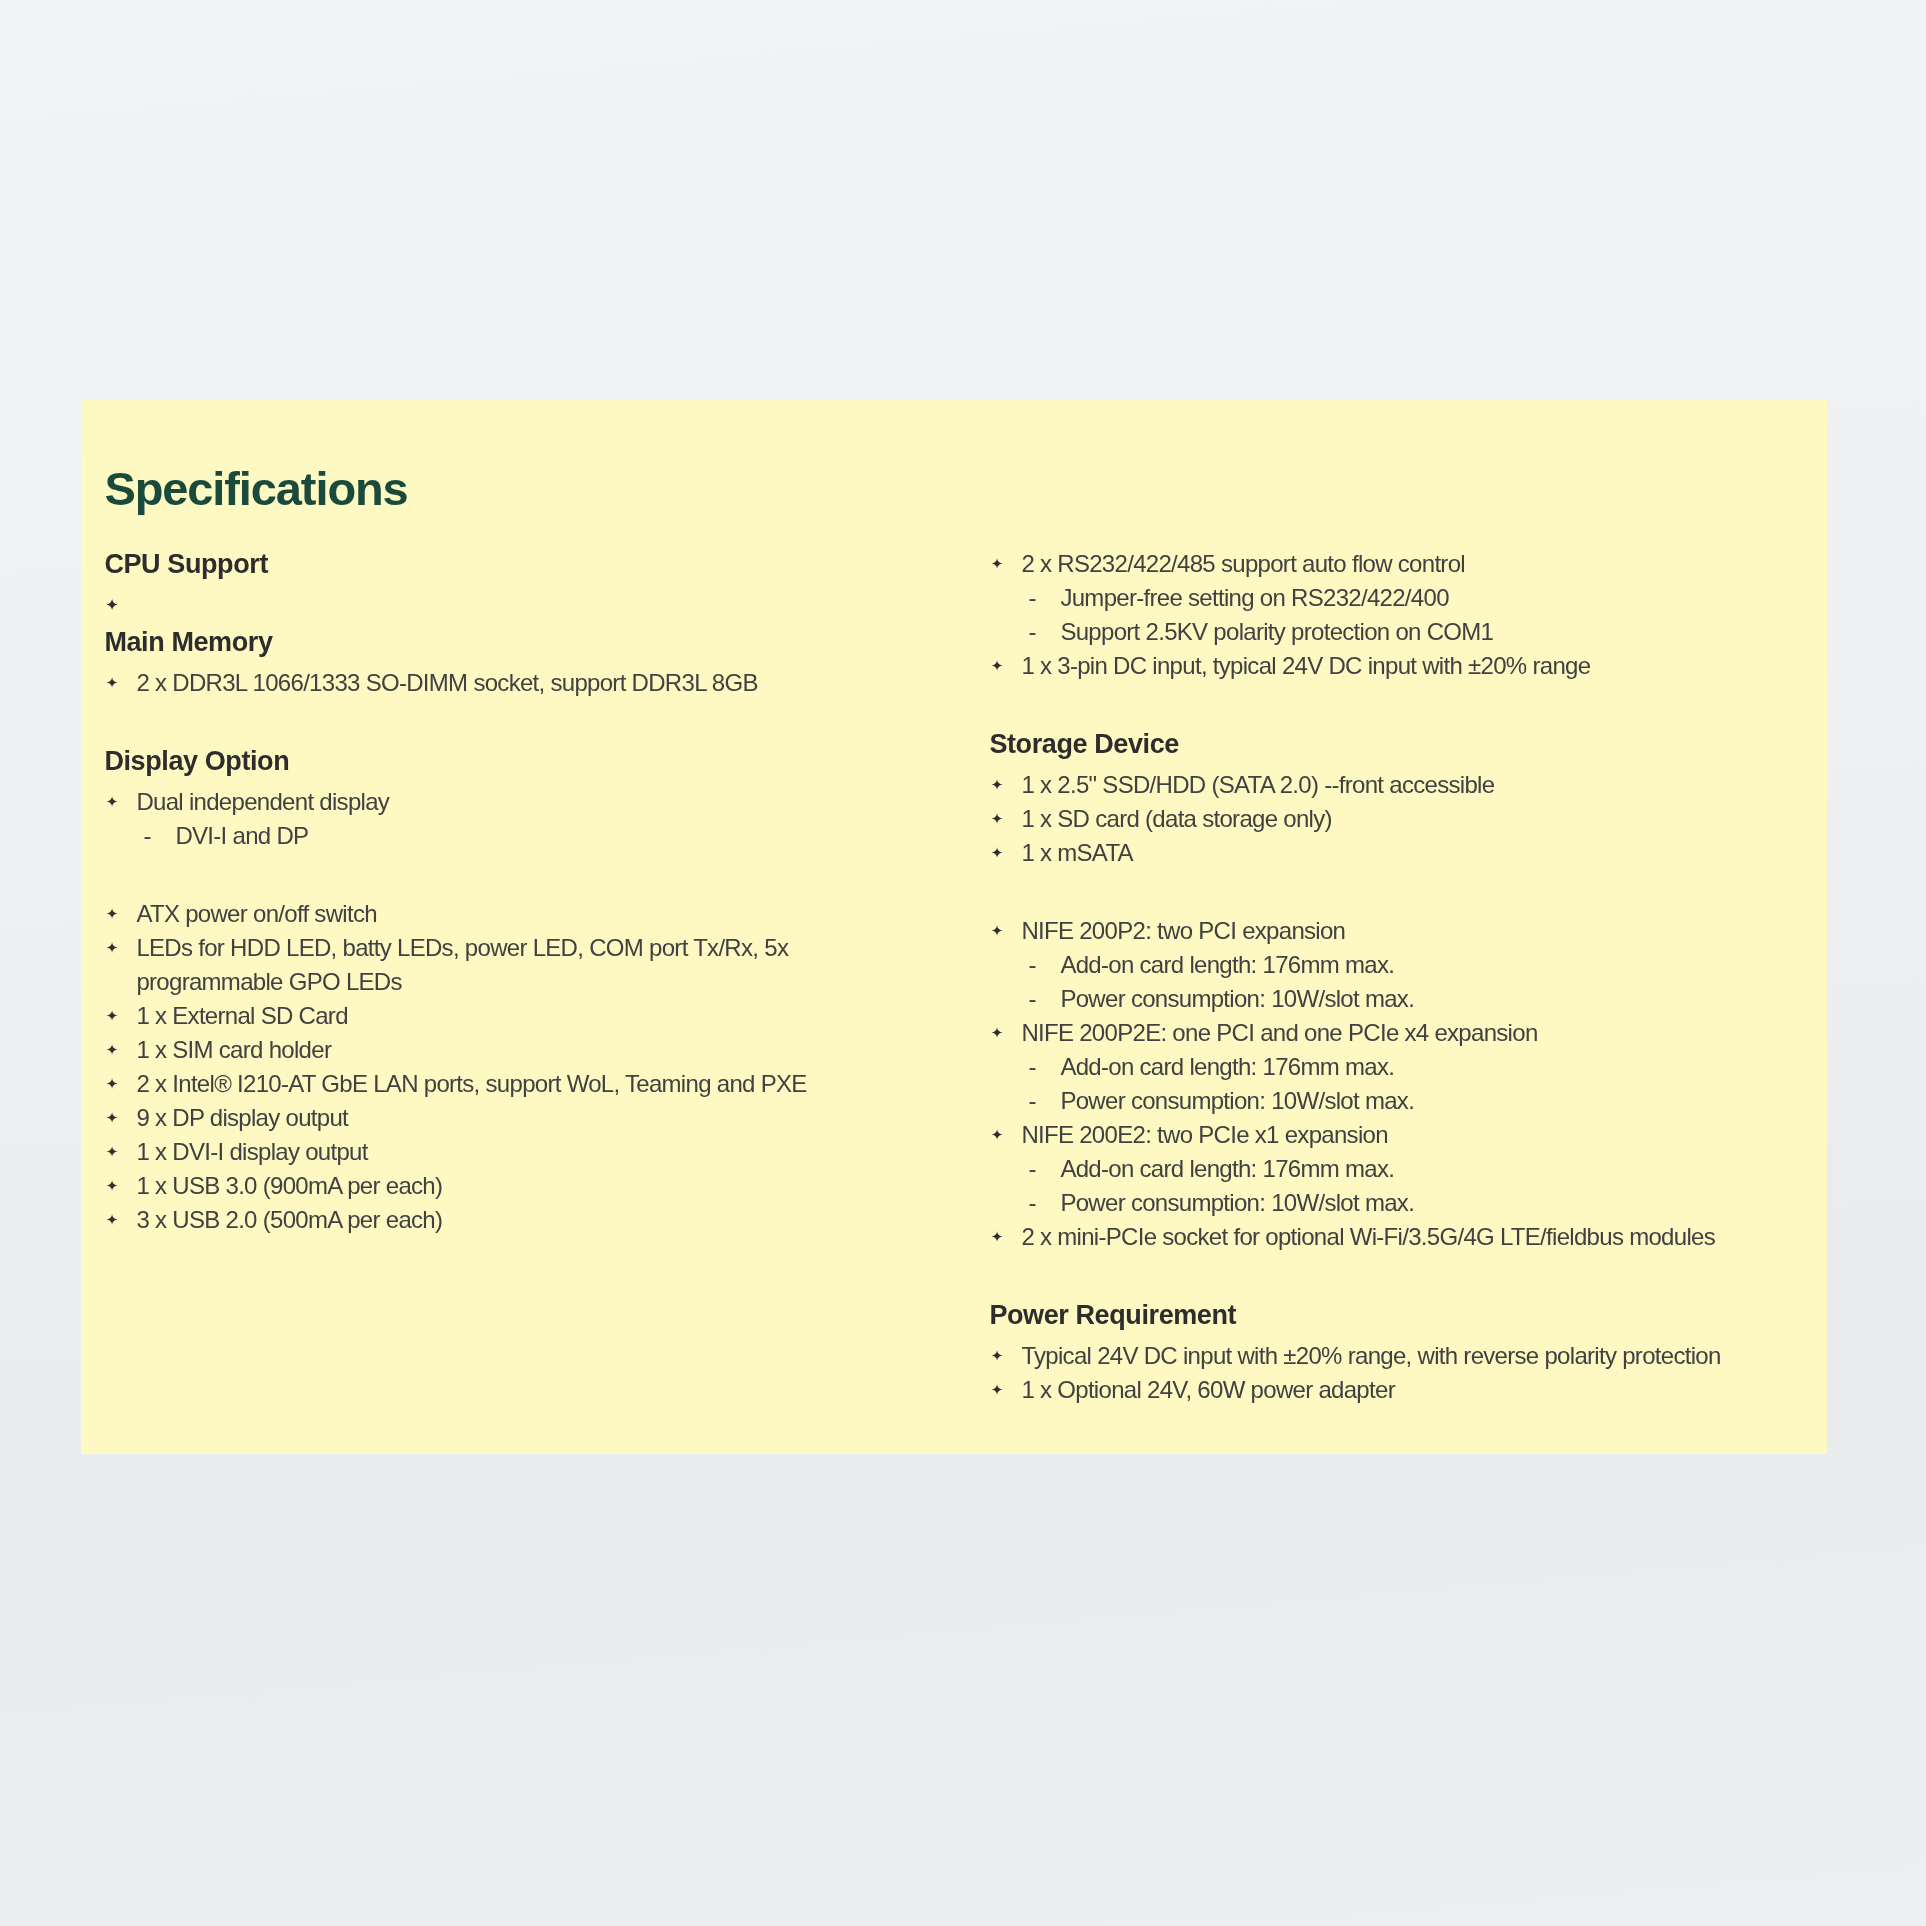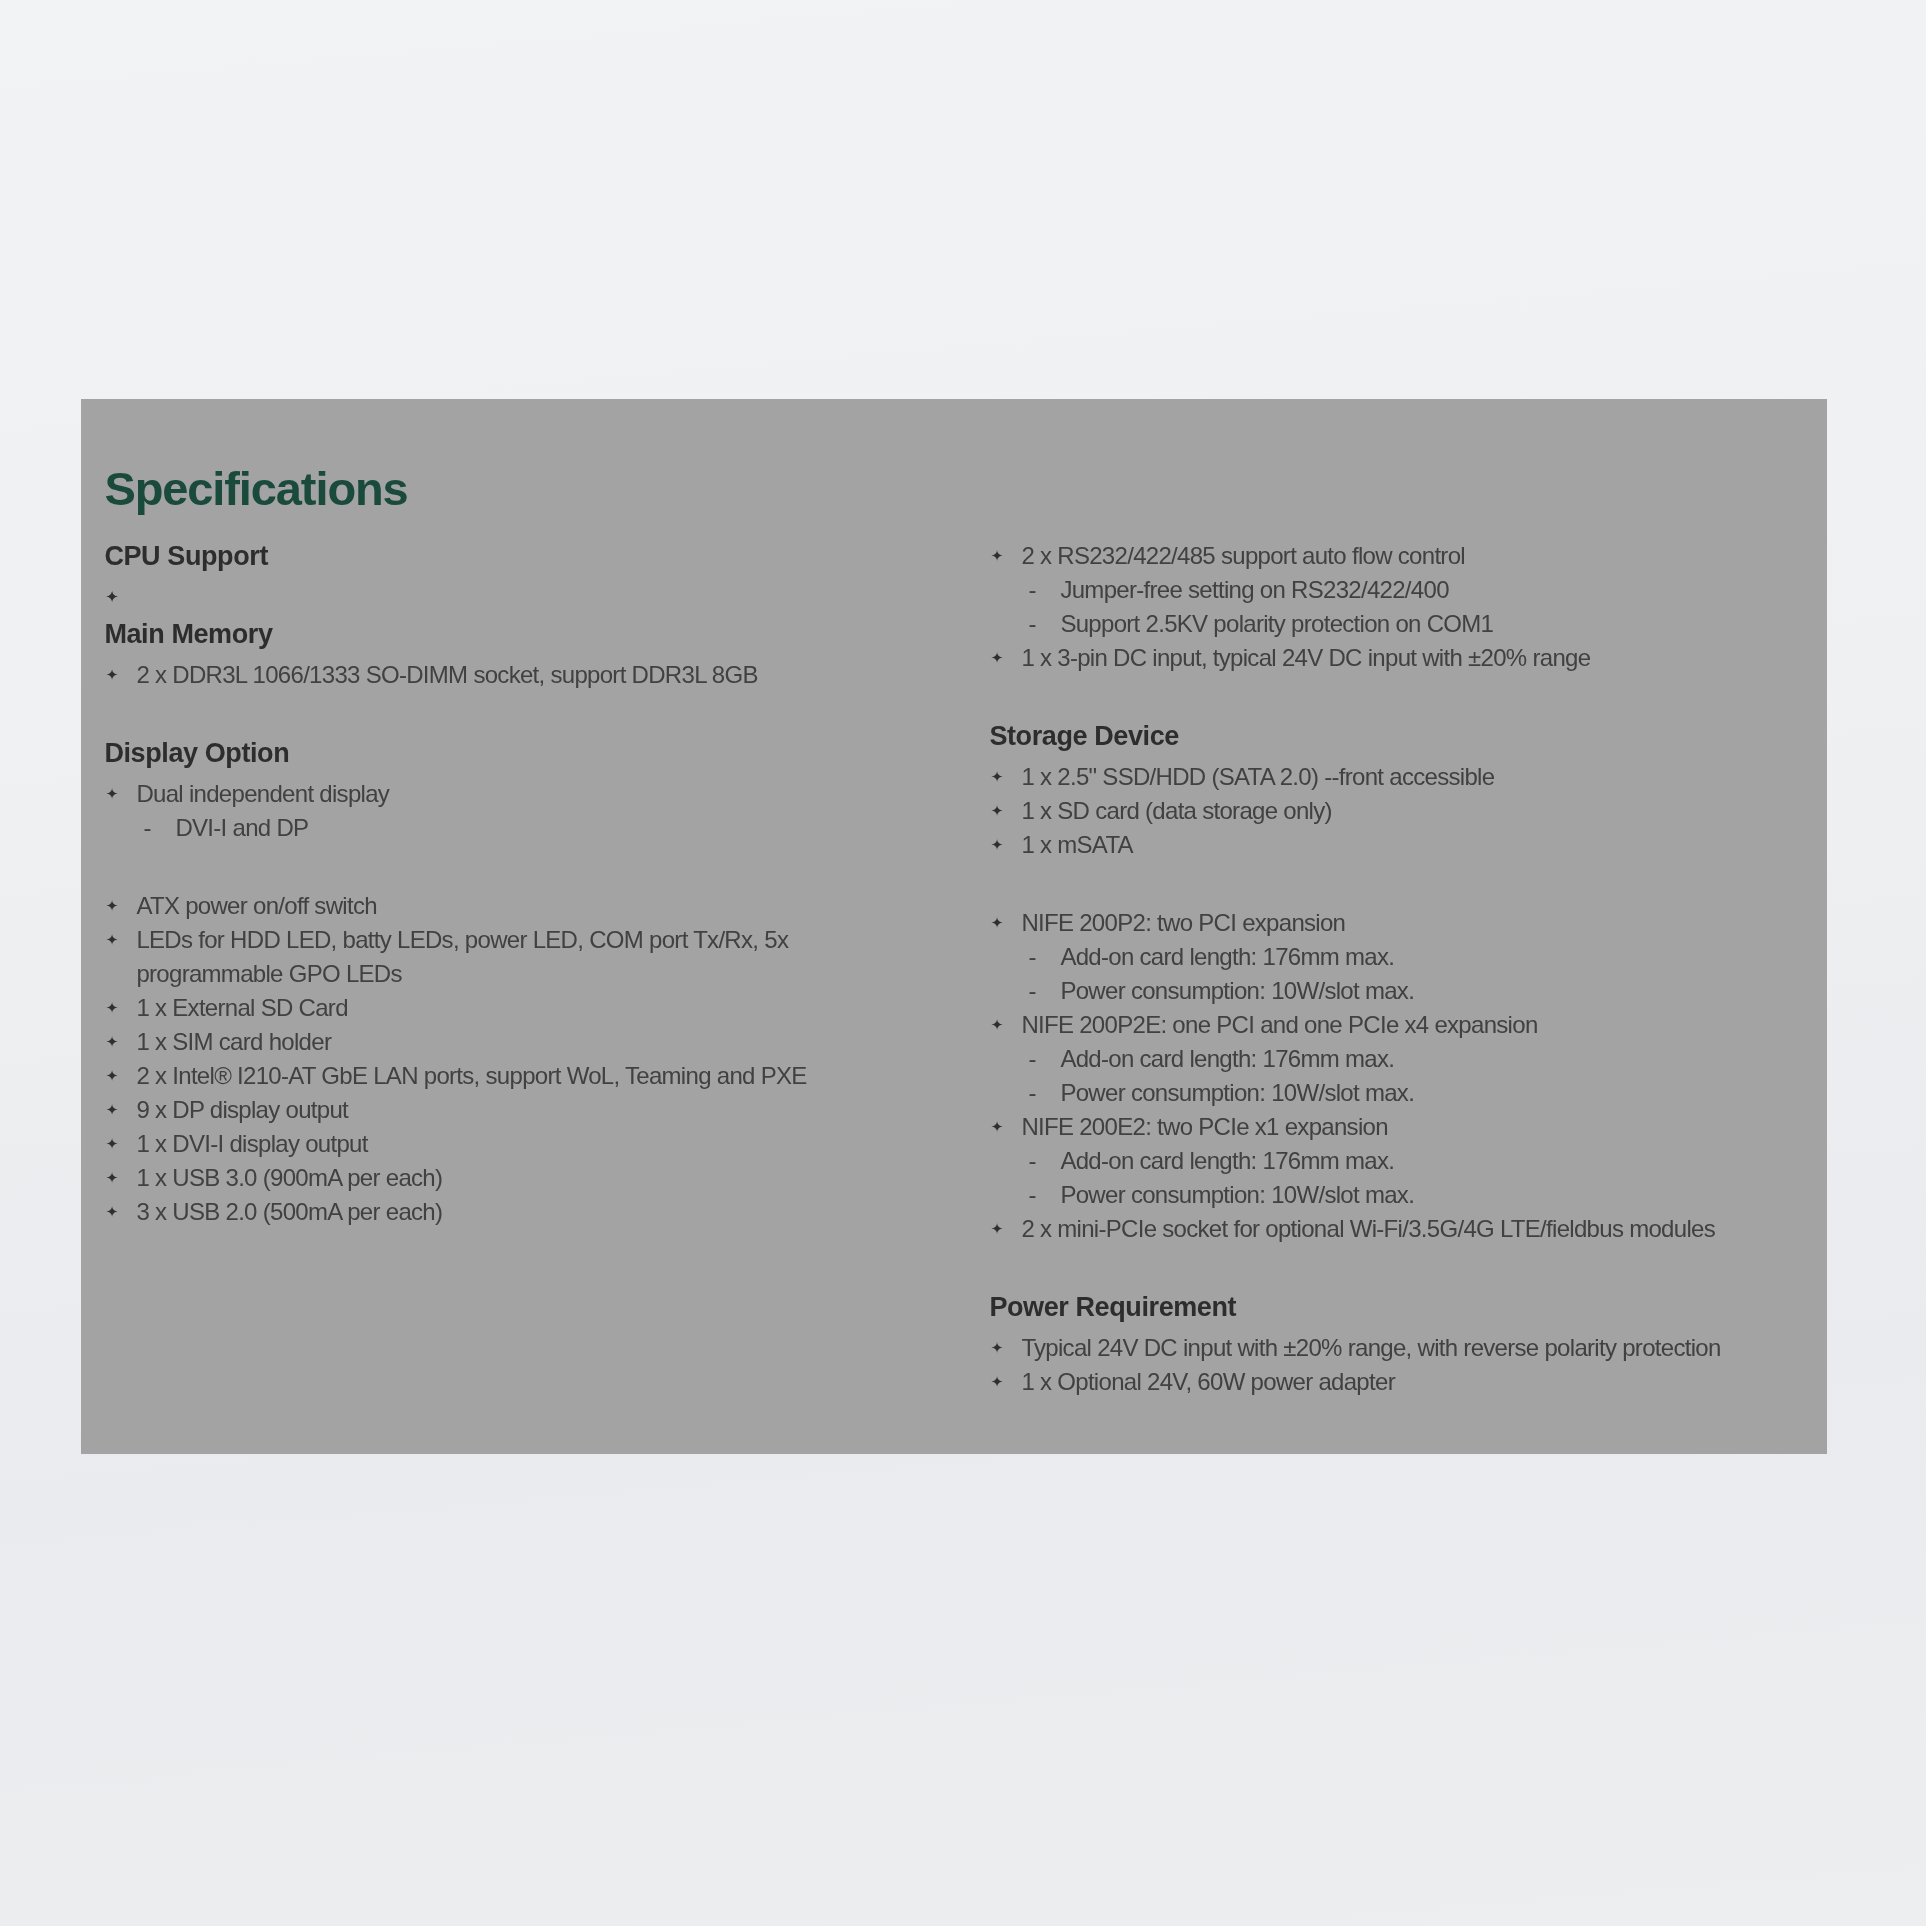--- a/index.html
+++ b/index.html
@@ -17,41 +17,41 @@
     position: relative;
     width: 1926px;
     height: 1926px;
   }
   .card {
     position: absolute;
     left: 81px;
     top: 399px;
     width: 1746px;
     height: 1055px;
-    background: #a3a3a3;
+    background: #fef9c3;
     box-sizing: border-box;
     padding: 61px 23.4px 0 23.4px;
   }
   .title {
     margin: 0 0 18.4px 0;
     font-size: 47px;
     line-height: 57px;
     font-weight: 700;
     letter-spacing: -1.1px;
     color: #1a4a3b;
   }
   .columns {
     display: grid;
     grid-template-columns: 807px 814px;
     column-gap: 78px;
     align-items: start;
   }
   .col { min-width: 0; }
   section { margin-top: 44px; }
-  section:first-child { margin-top: 4px; }
+  section:first-child { margin-top: 12px; }
   h2 {
     margin: 0 0 7px 0;
     font-size: 27px;
     line-height: 34px;
     font-weight: 700;
     letter-spacing: -0.4px;
     color: #2d2d2d;
   }
   ul {
     list-style: none;

